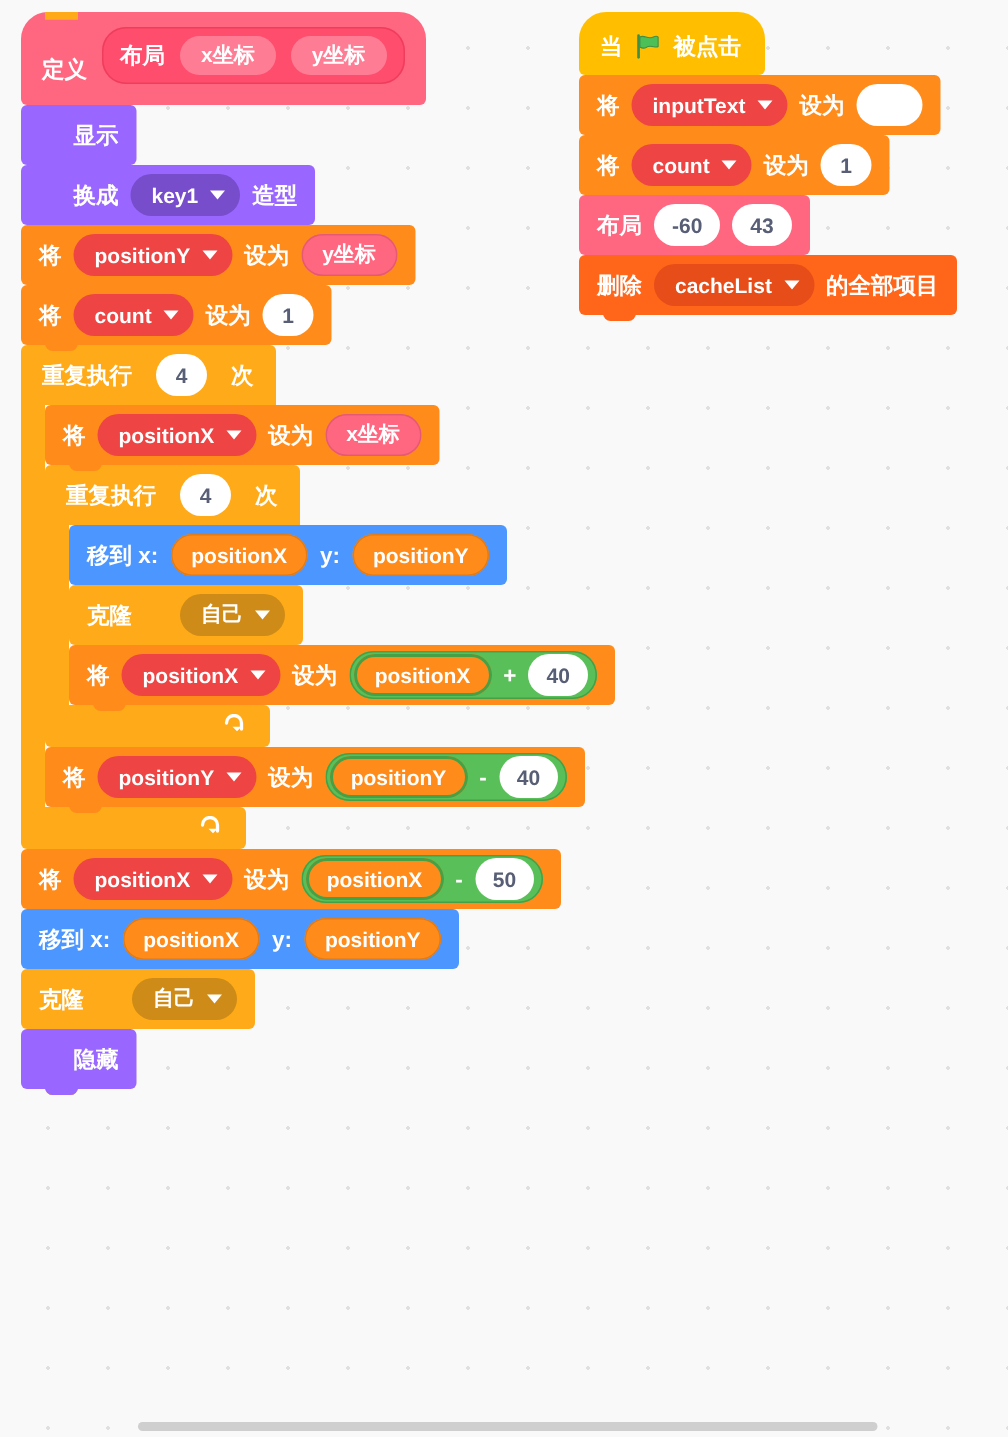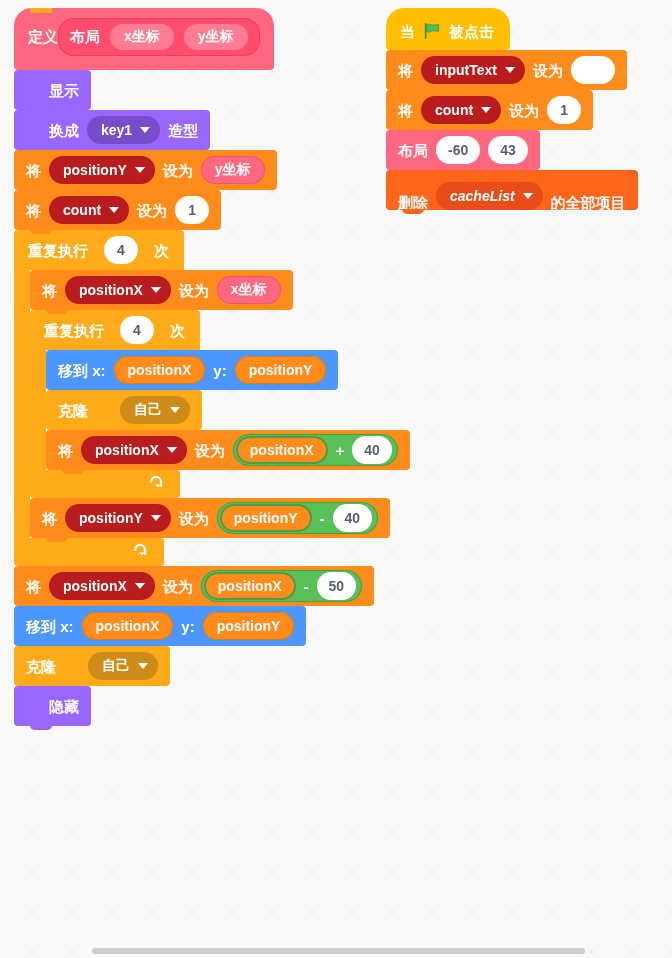--- a/index.html
+++ b/index.html
@@ -109,40 +109,40 @@
     box-shadow: inset 0 0 0 1px #46a046;
   }
   .op .rep-var { box-shadow: inset 0 0 0 2px #46a046; }
   .op .op-sign { font-size: 15px; font-weight: bold; color:#fff; padding:0 1px; }
 
   
   .c-motion   { background:#4c97ff;text-align:center; }
   .c-looks    { background:#9966ff;padding-left:35px; }
   .c-control  { background:#ffab19;gap:32px; }
   .c-vars     { background:#ff8c1a; }
-  .c-list     { background:#ff661a;align-items:flex-end; }
+  .c-list     { background:#ff661a; }
   .c-custom   { background:#ff6680; }
   .dd-looks   { background:#774dcb;text-align:right; }
-  .dd-vars    { background:#b91c1c; }
-  .dd-list    { background:#e64d19;font-style:italic; }
+  .dd-vars    { background:#ef4444; }
+  .dd-list    { background:#e64d19; }
   .dd-control { background:#cf8b17; }
 
   
   .script { position: absolute; }
 
   
   .define-hat {
     background: #ff6680;
     border-radius: 18px 18px 4px 4px;
     padding: 10px 14px 14px 14px;
     width: max-content;
     position: relative;
   }
   .define-row {
-    display: flex; align-items: center; 
+    display: flex; align-items: flex-end; gap: 10px;
   }
   .define-word {
     color:#fff; font-size:15px; font-weight:bold;
   }
   .proto {
     background: #ff4d6d;
     border-radius: 16px;
     padding: 6px 12px;
     display: flex; align-items: center; gap: 10px;
     box-shadow: inset 0 0 0 1px #ef3e5d;

